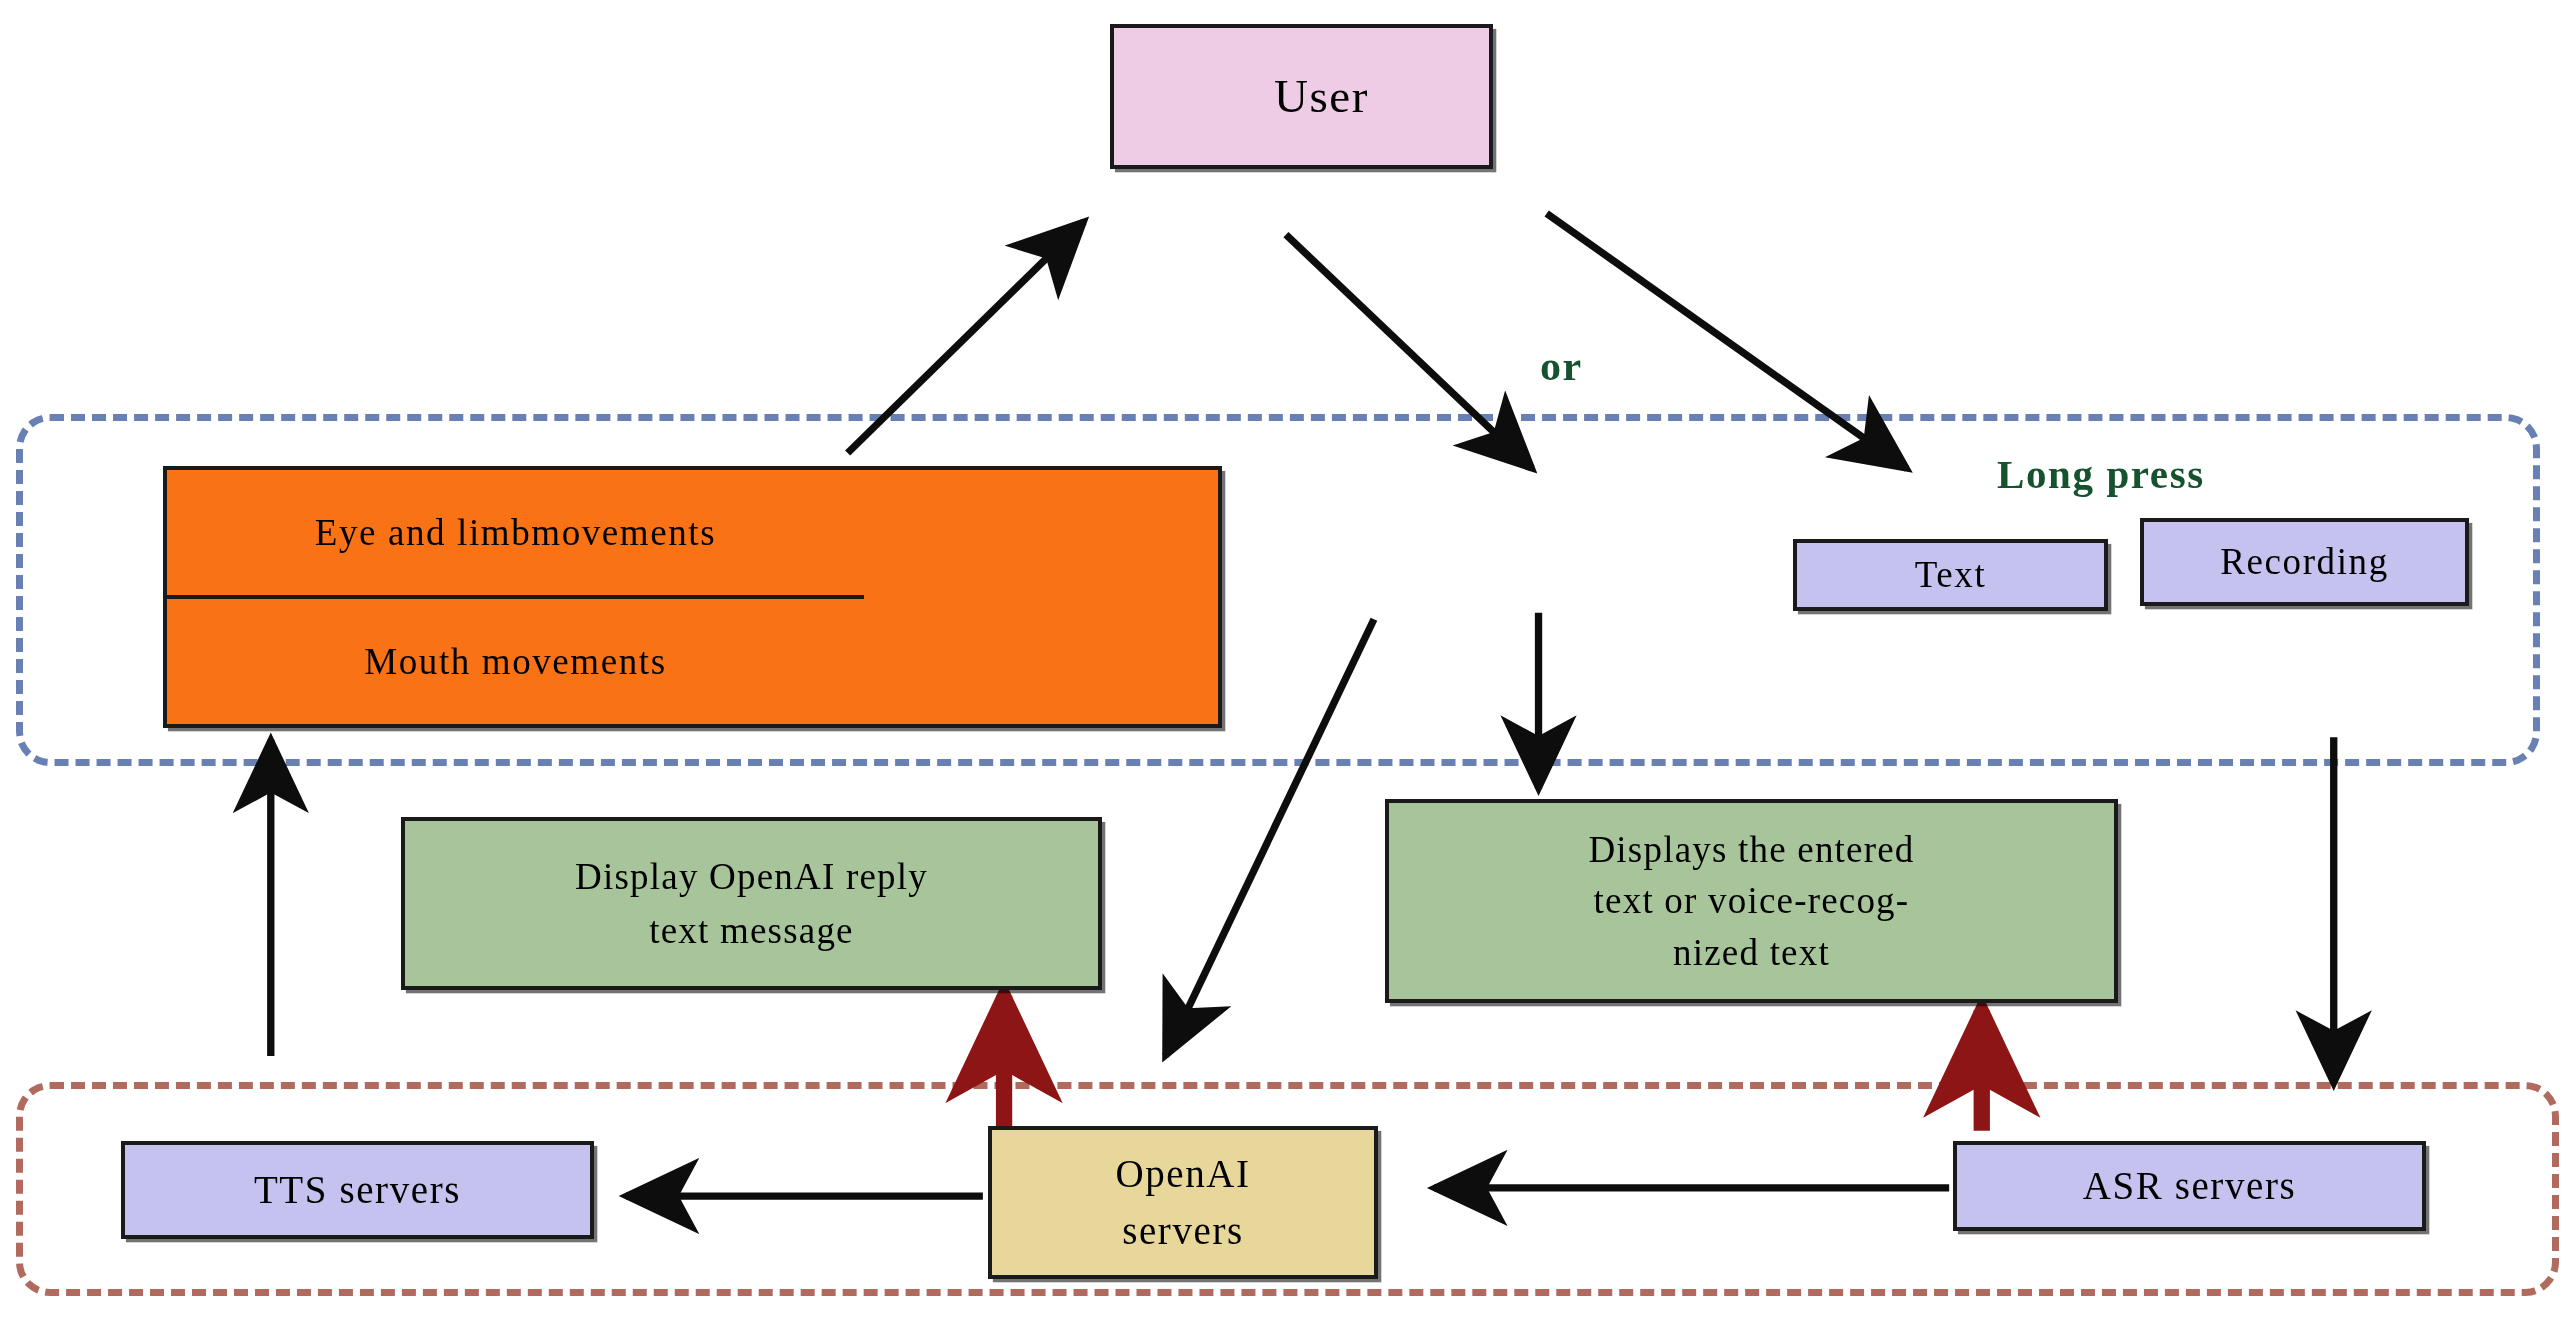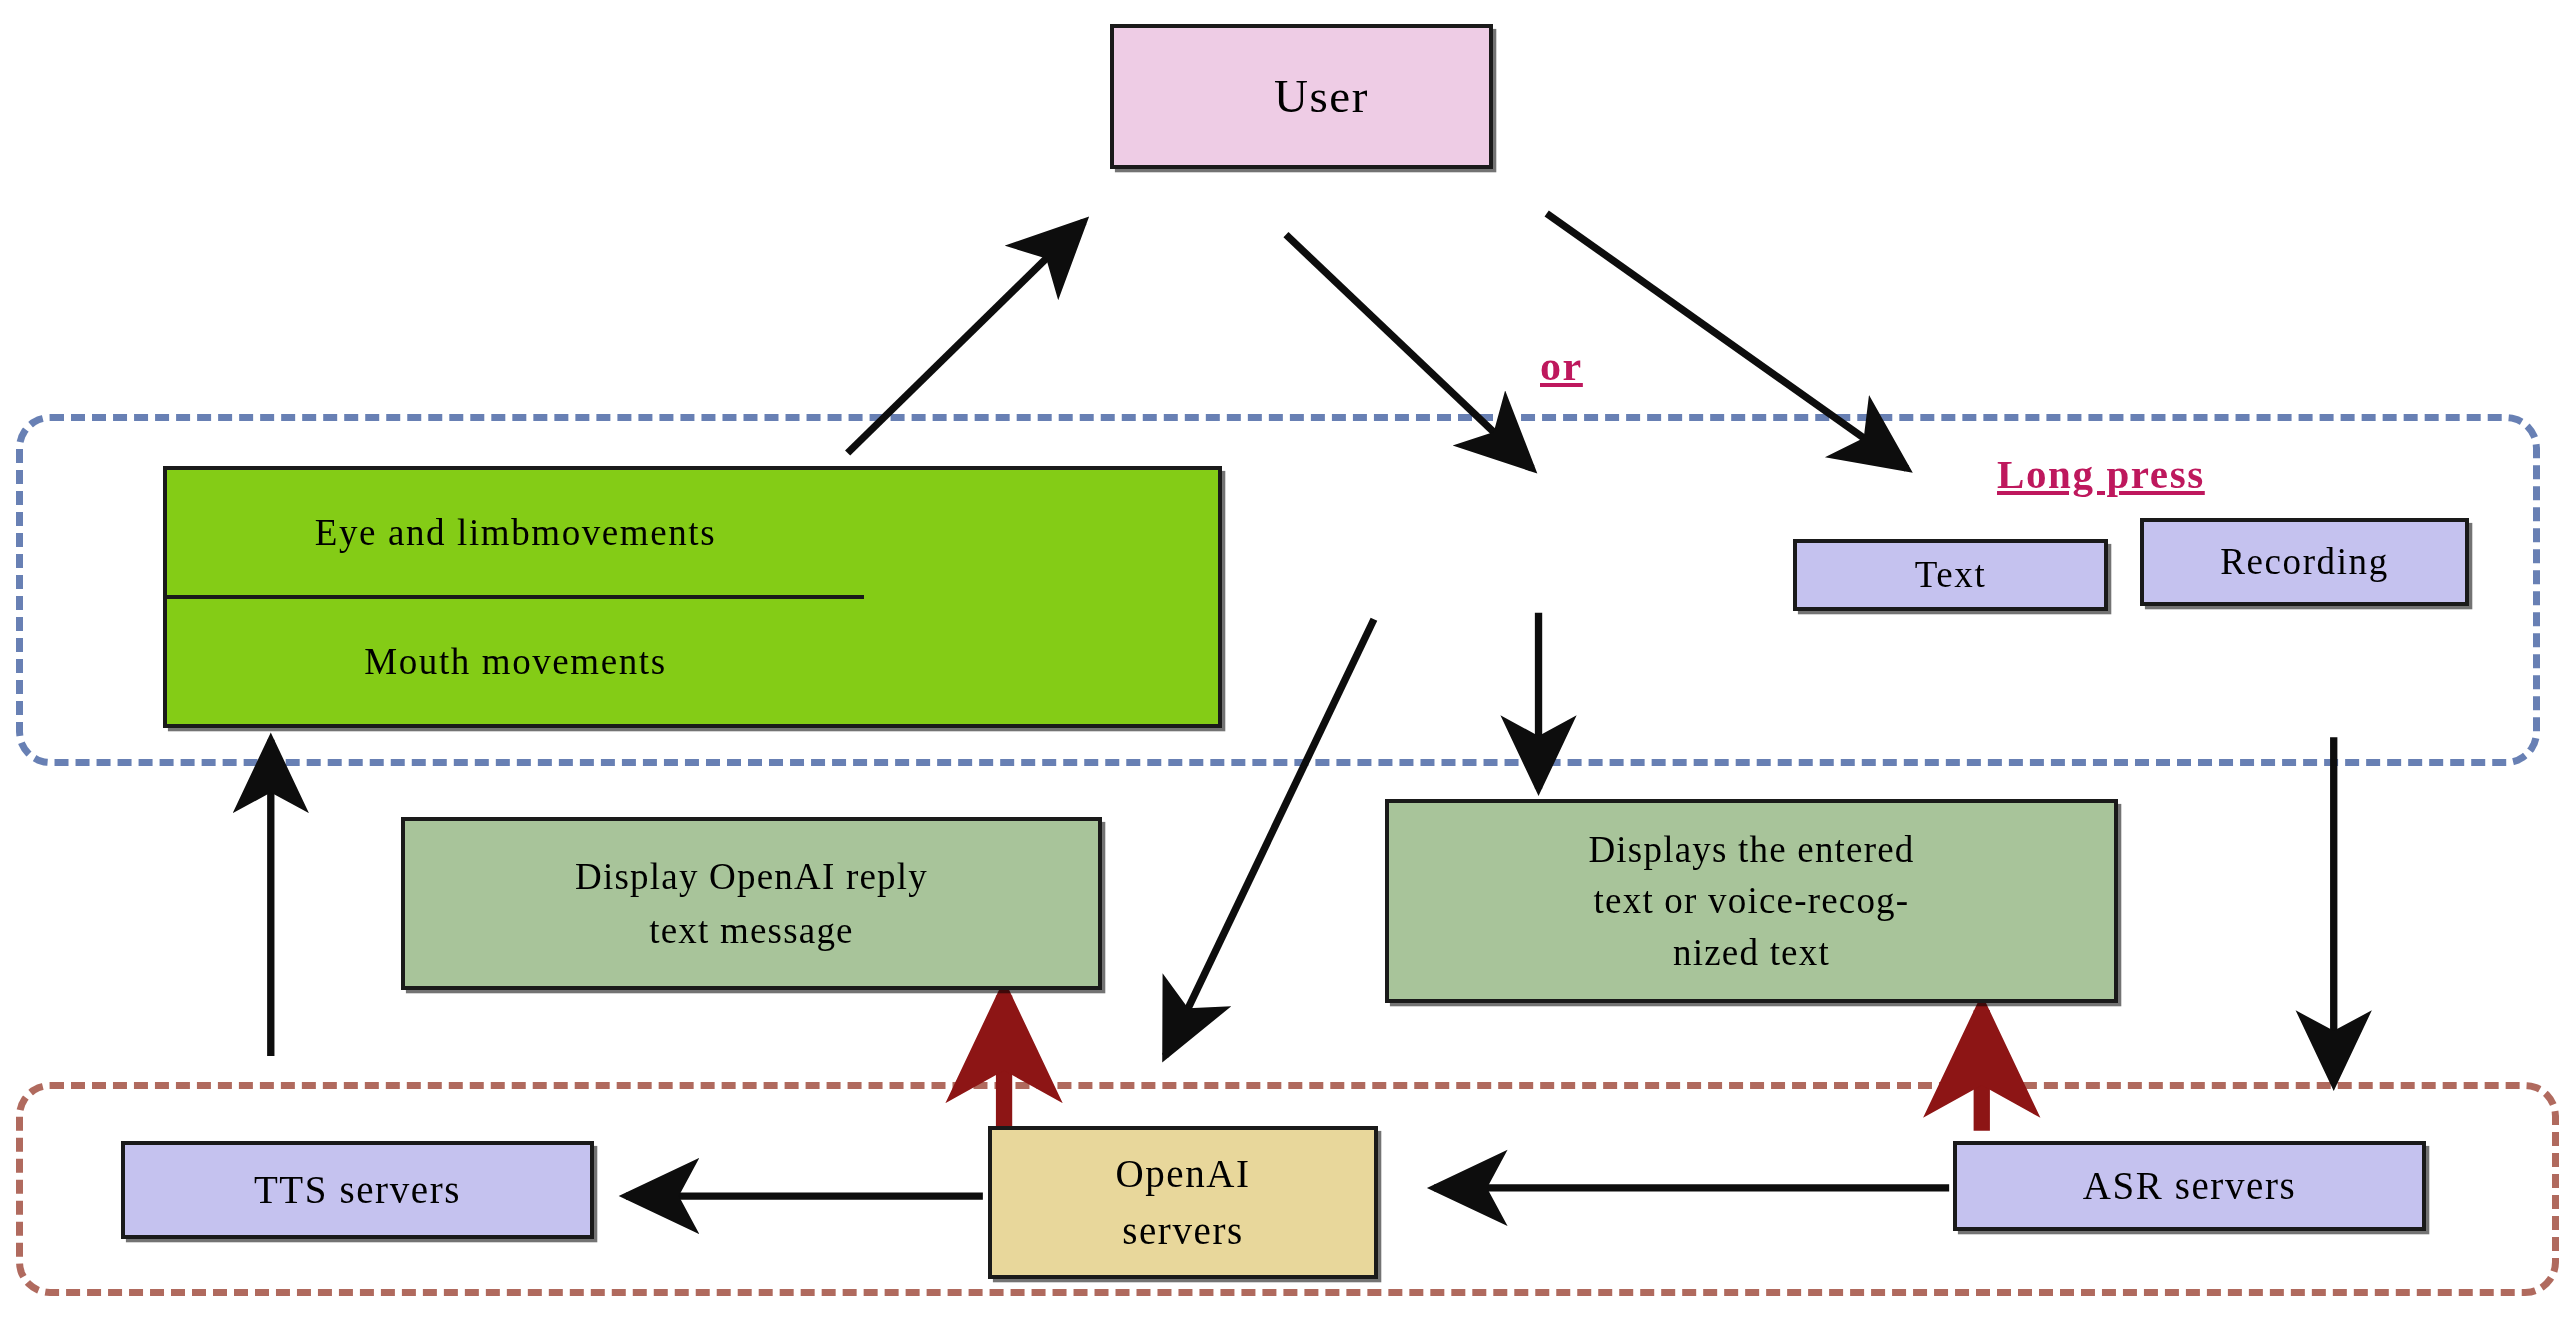--- a/index.html
+++ b/index.html
@@ -48,21 +48,21 @@
   .green{background:#A8C49A;}
   .tan{background:#E8D79B;}
 
   
   #node-user{left:1110px;top:24.4px;width:383px;height:145px;font-size:47px;}
 
   
   #dp-wrap{
     position:absolute;left:163px;top:466px;width:1059px;height:262px;
     border:4.1px solid #1a1a1a;box-sizing:border-box;display:flex;
-    background:#84cc16;box-shadow:4.1px 4.1px 0 -0.8px rgba(0,0,0,0.55);
+    background:#f97316;box-shadow:4.1px 4.1px 0 -0.8px rgba(0,0,0,0.55);
   }
   #dp-left{flex:0 0 697px;display:flex;flex-direction:column;}
   #dp-eye{
     flex:1;display:flex;align-items:center;justify-content:center;
     border-bottom:4.1px solid #1a1a1a;box-sizing:border-box;
     font-size:37px;letter-spacing:1.6px;line-height:1.22;text-align:center;padding:0 11.4px;
   }
   #dp-mouth{
     flex:1;display:flex;align-items:center;justify-content:center;
     box-sizing:border-box;font-size:37px;letter-spacing:1.6px;text-align:center;padding:0 11.4px;
@@ -79,21 +79,21 @@
 
   #node-reply{left:401px;top:817px;width:701px;height:173px;font-size:37px;letter-spacing:1.2px;line-height:1.45;}
   #node-displays{left:1385px;top:799px;width:733px;height:204px;font-size:37px;letter-spacing:1.2px;line-height:1.38;}
 
   #node-tts{left:121px;top:1141px;width:473px;height:98px;font-size:39px;}
   #node-openai{left:988px;top:1126px;width:390px;height:153px;font-size:39px;line-height:1.45;}
   #node-asr{left:1953px;top:1141px;width:473px;height:90px;font-size:39px;}
 
   
   .lbl{
-    position:absolute;color:#be185d;font-weight:bold;letter-spacing:1.6px;white-space:nowrap;text-decoration:underline;
+    position:absolute;color:#14532d;font-weight:bold;letter-spacing:1.6px;white-space:nowrap;
   }
   #lbl-or{left:1540px;top:342px;font-size:42px;}
   #lbl-longpress{left:1997px;top:450px;font-size:41px;}
 
   
   #arrows{position:absolute;left:0;top:0;width:2576px;height:1337px;pointer-events:none;}
 </style>
 </head>
 <body>
 

